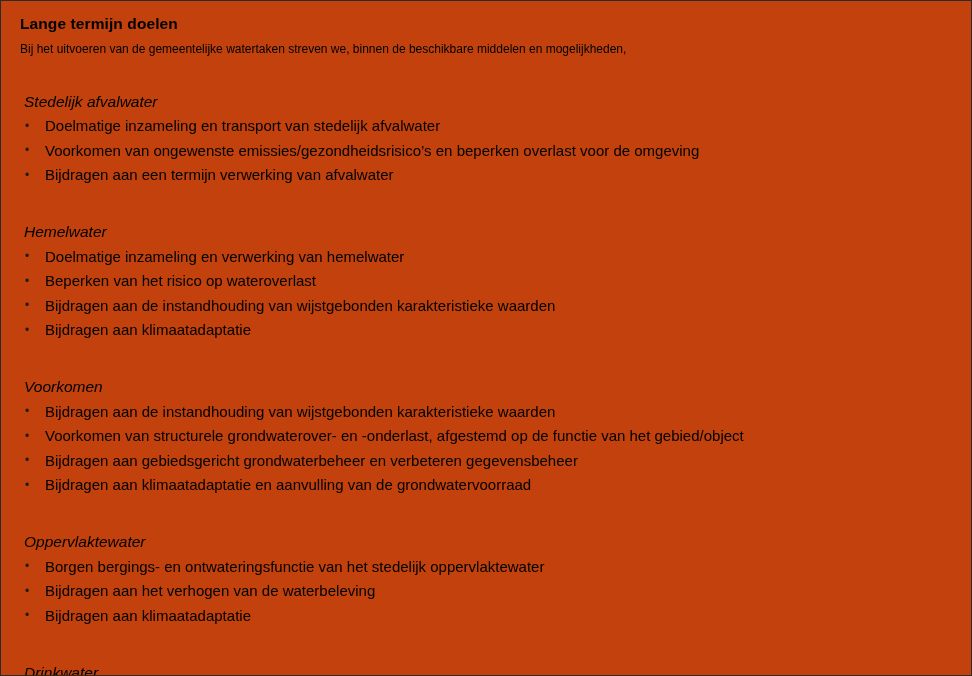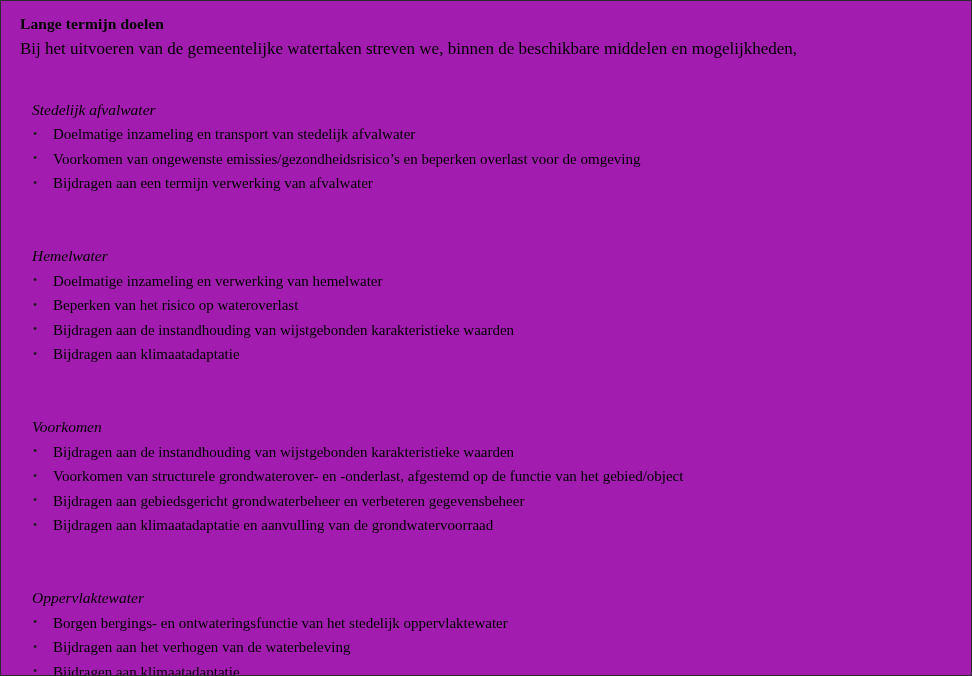--- a/index.html
+++ b/index.html
@@ -20,21 +20,21 @@
     overflow: hidden;
   }
   .doc-title {
     font-size: 15.5px;
     font-weight: bold;
     color: #000000;
     line-height: 24.5px;
     letter-spacing: 0.1px;
   }
   .intro {
-    font-size: 17px;
+    font-size: 12px;
     color: #000000;
     line-height: 24.5px;
     max-width: 945px;
   }
   .intro-line {
     display: block;
     white-space: nowrap;
   }
   .spacer-line {
     height: 24.5px;
@@ -62,27 +62,27 @@
   ul.bullets > li::before {
     content: "\2022";
     position: absolute;
     left: 1px;
     top: -0.5px;
     font-size: 12px;
     line-height: 24.5px;
     color: #1a1a1a;
   }
   .section-block {
-    margin: 12px;
+    margin: 4px;
   }
 </style>
 </head>
 <body>
 
-<div id="callout-box" style="background: #a21caf; border-color: rgb(43, 43, 43); color: rgb(0, 0, 0); font-family: Liberation Serif, serif;">
+<div id="callout-box" style="background: #c2410c; border-color: rgb(43, 43, 43); color: rgb(0, 0, 0);">
 
   <div class="doc-title">Lange termijn doelen</div>
 
   <div class="intro">
     <span class="intro-line">Bij het uitvoeren van de gemeentelijke watertaken streven we, binnen de beschikbare middelen en mogelijkheden,</span>
   </div>
 
   <div class="spacer-line"></div>
 
   <div class="section-block">

